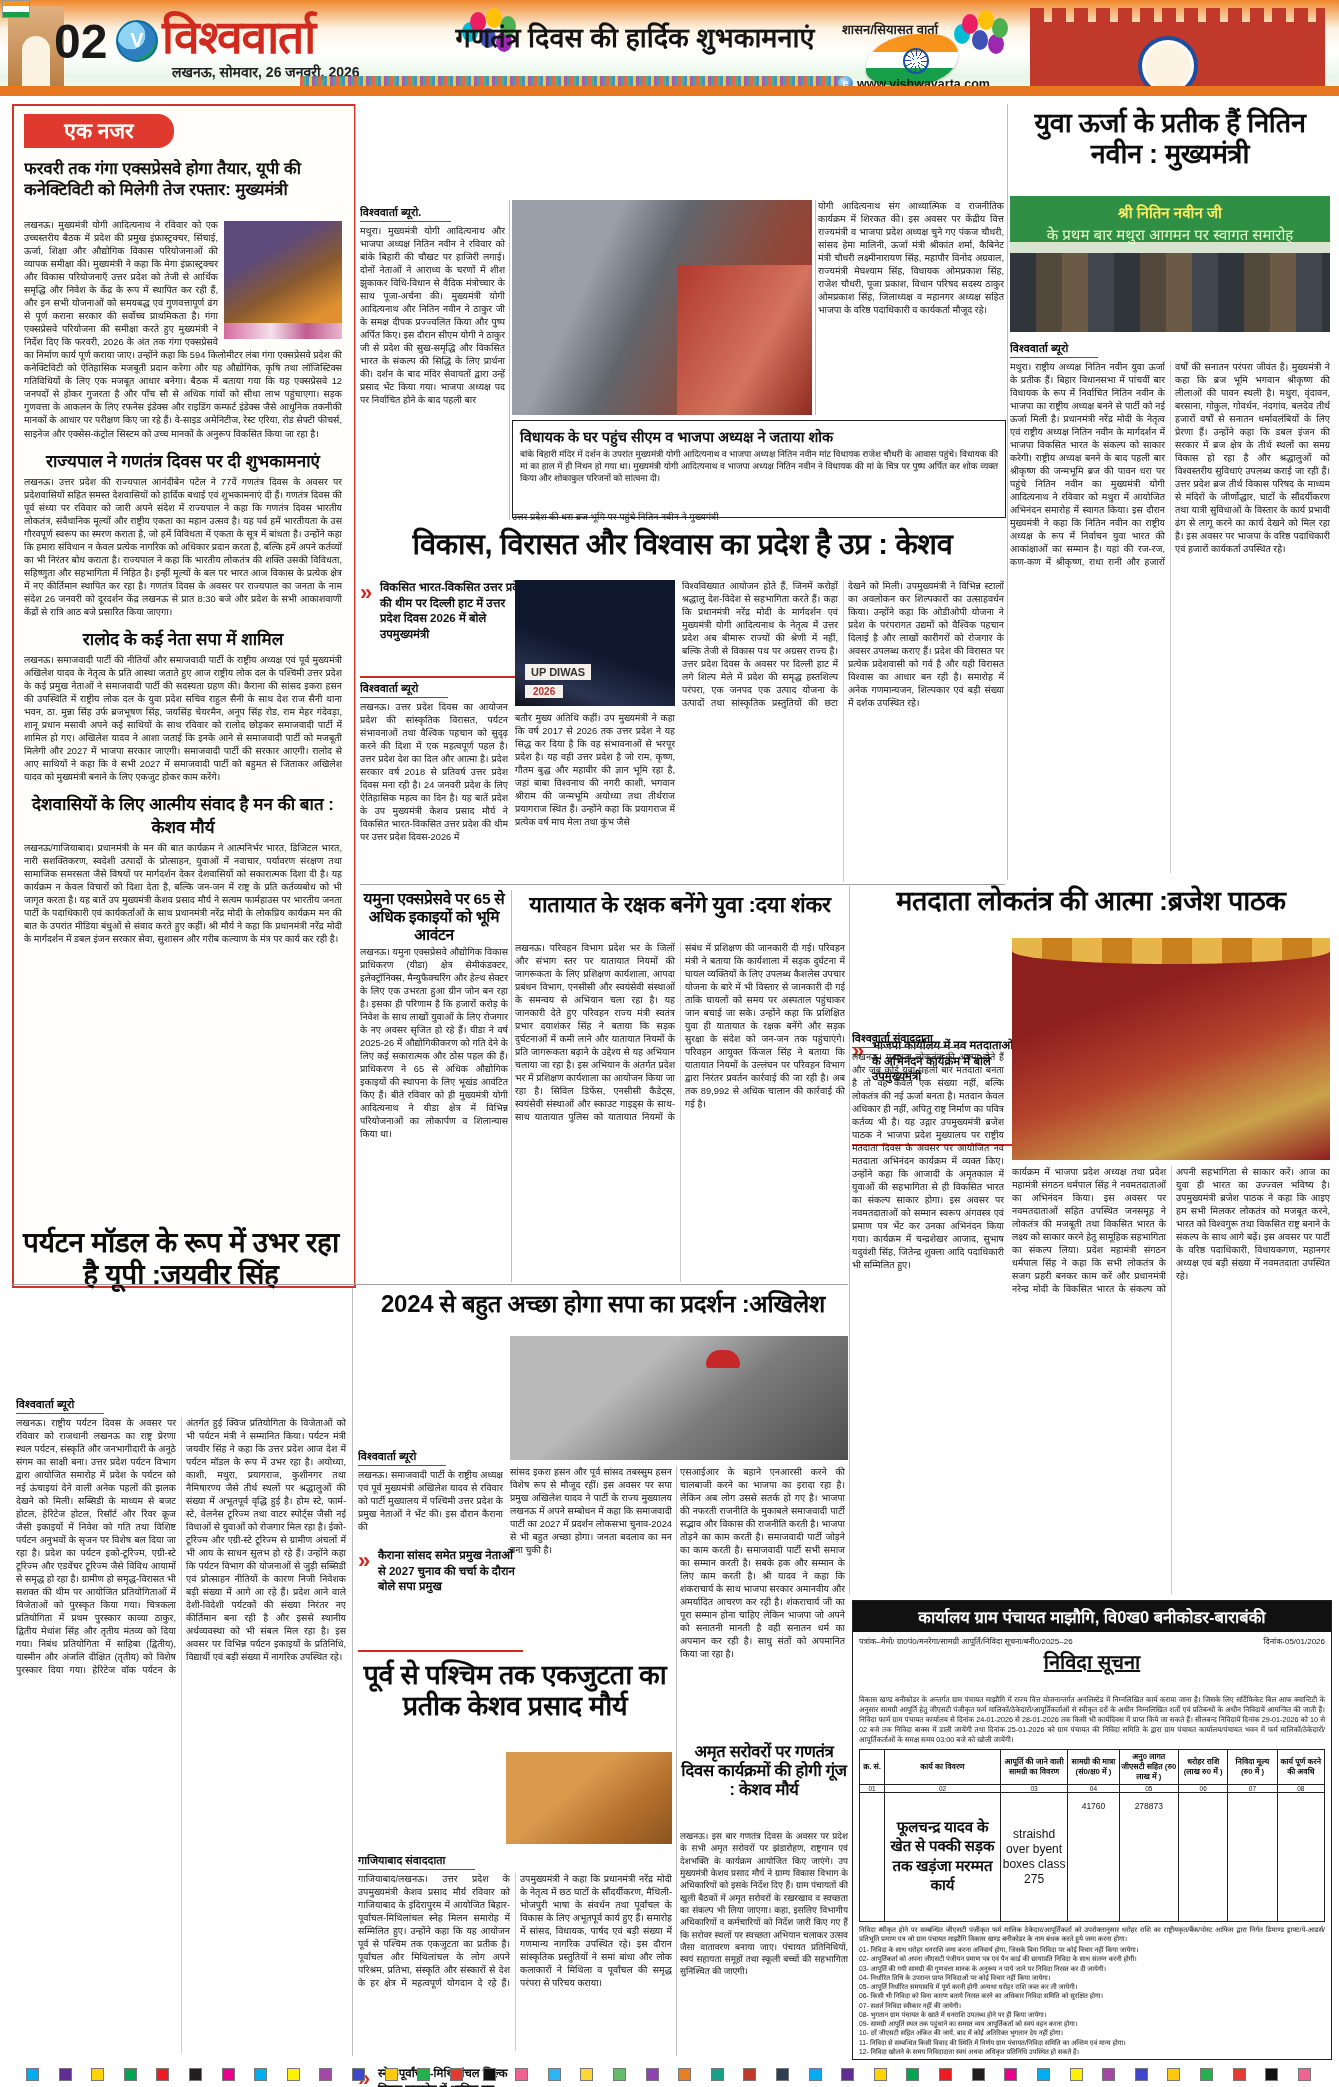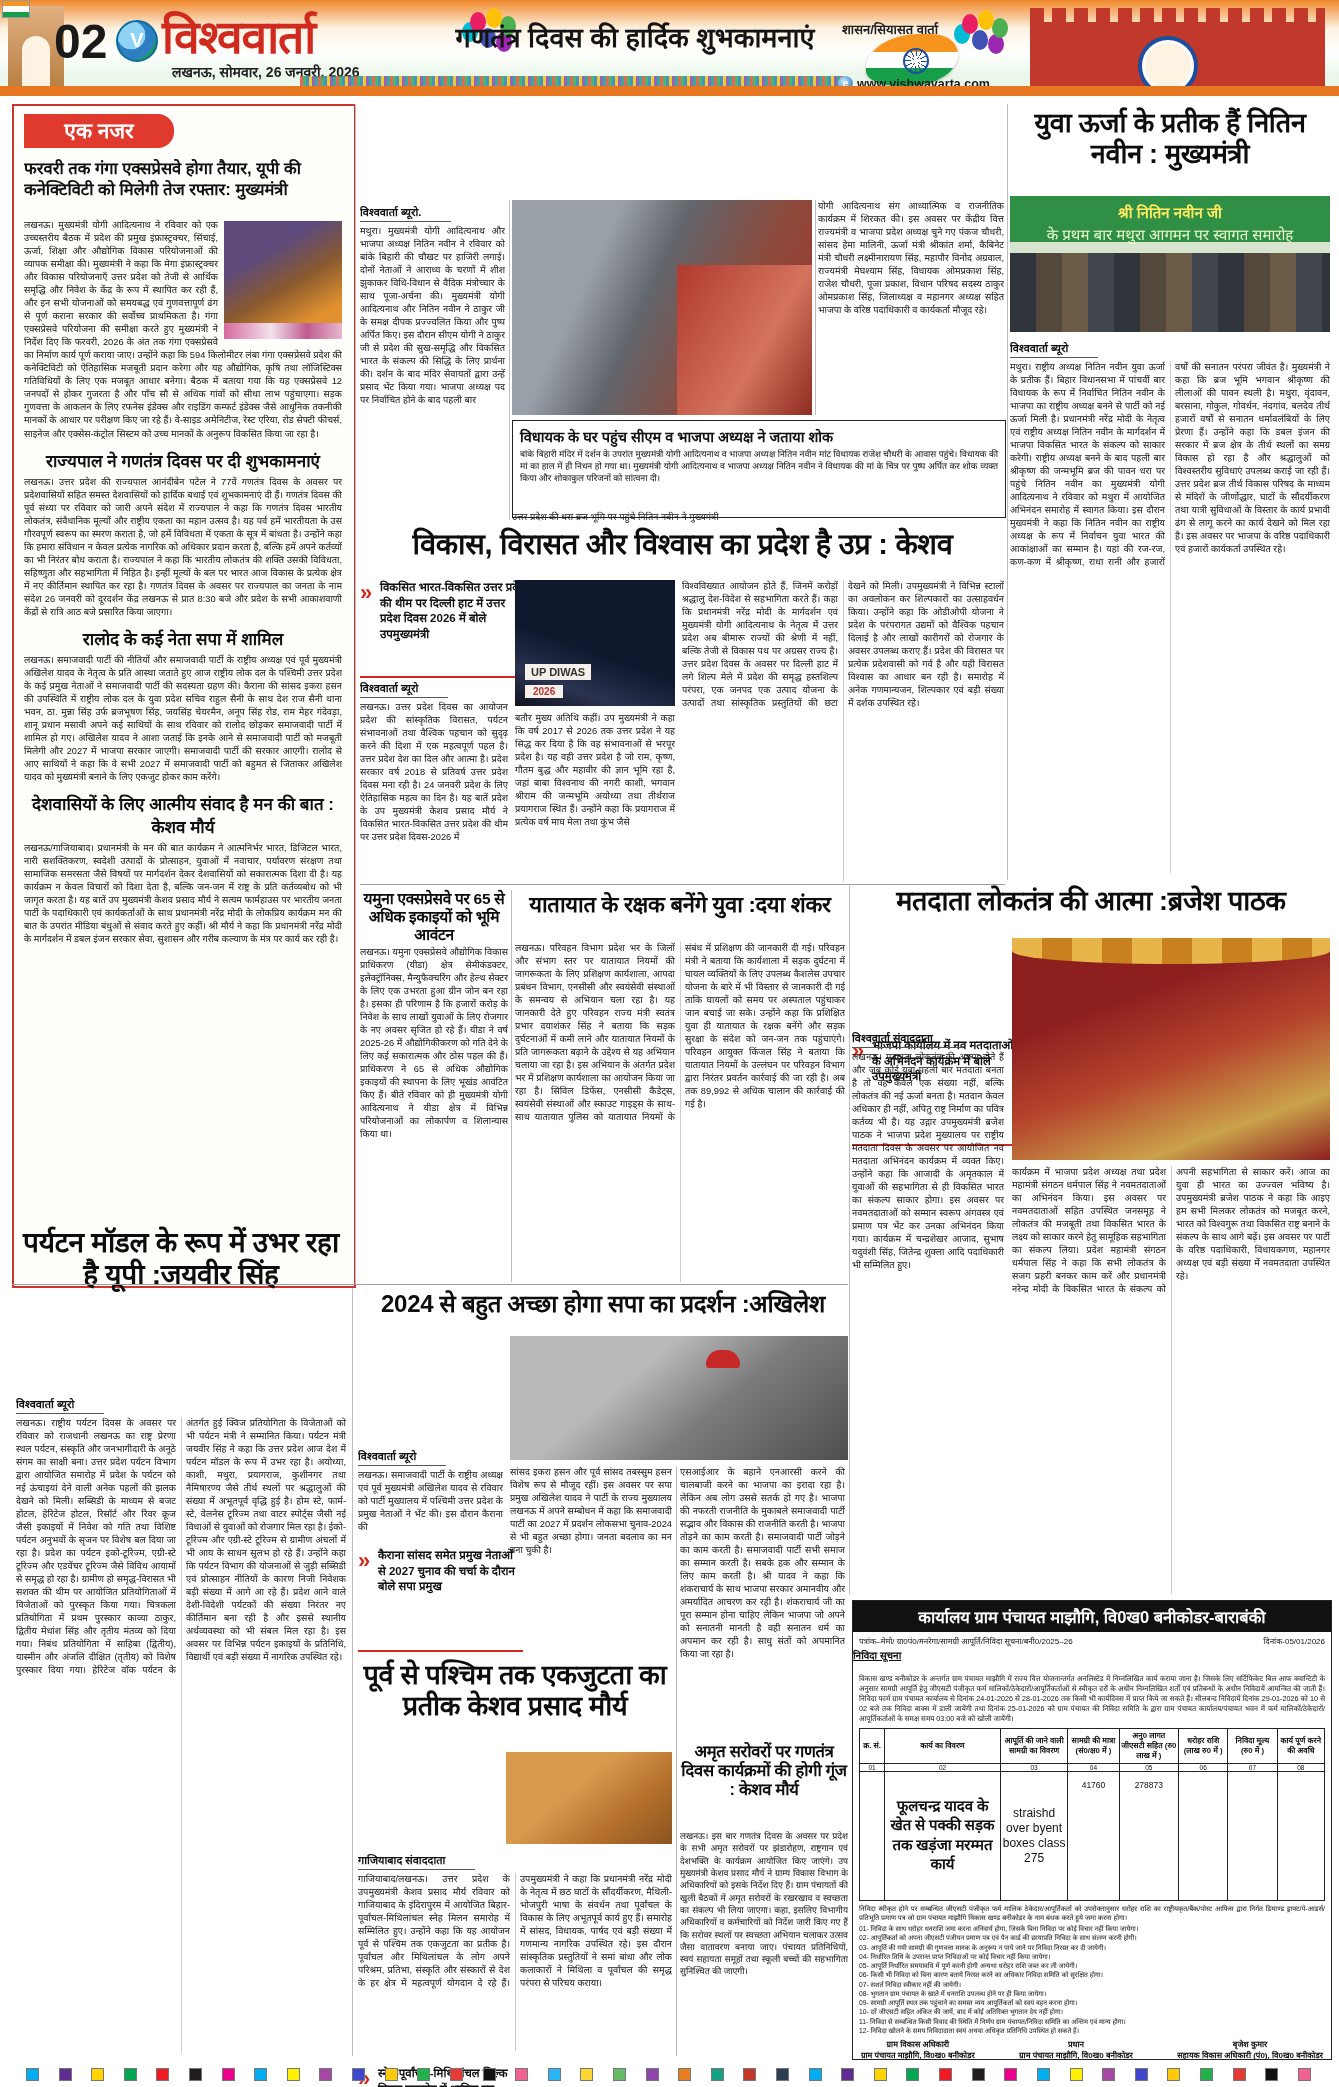--- a/index.html
+++ b/index.html
@@ -80,21 +80,21 @@
   .updiwas2{position:absolute;left:10px;bottom:8px;background:#f5f1ea;color:#b33;font-weight:700;font-size:10px;padding:1px 8px;}
   .ph-brajesh{background:linear-gradient(160deg,#8e1f1f 0 30%,#b5442c 55%,#caa24a 80%,#8e1f1f);}
   .ph-brajesh:before{content:"";position:absolute;left:0;top:0;width:100%;height:26px;background:repeating-linear-gradient(90deg,#e7b54a 0 30px,#c9801f 30px 60px);border-radius:0 0 50% 50%;}
   .ph-akhilesh{background:linear-gradient(140deg,#b9b9b9 0 35%,#7c7c7c 60%,#4e4e4e);}
   .ph-akhilesh:after{content:"";position:absolute;left:58%;top:14px;width:34px;height:18px;border-radius:16px 16px 4px 4px;background:#c62828;}
   .ph-unity{background:linear-gradient(140deg,#d99a4e 0 40%,#b5702c 70%,#8a5420);}
   
   .tender{left:852px;top:1600px;width:478px;height:458px;border:1.5px solid #222;background:#fff;}
   .t-bar{background:#111;color:#fff;font-size:16.5px;font-weight:700;text-align:center;padding:4px 2px;}
   .t-ref{display:flex;justify-content:space-between;font-size:8px;padding:3px 6px 1px;}
-  .t-title{text-align:left;font-size:10px;font-weight:700;text-decoration:underline;margin:1px 0 12px;}
+  .t-title{text-align:center;font-size:20px;font-weight:700;text-decoration:underline;margin:1px 0 20px;}
   .t-intro{font-size:7.2px;line-height:1.4;text-align:justify;padding:0 6px;}
   .t-table{border-collapse:collapse;margin:4px auto 2px;width:466px;}
   .t-table th,.t-table td{border:1px solid #222;font-size:7.8px;text-align:center;padding:2px 1px;vertical-align:top;}
   .t-table th{font-weight:700;vertical-align:middle;line-height:1.25;}
   .t-table .numrow td{font-size:6.5px;padding:0;}
   .t-table .datarow td{height:118px;}
   .t-table .datarow td.c1{font-family:"Liberation Serif",serif;font-size:15px;font-weight:700;line-height:1.3;vertical-align:middle;}
   .t-table .datarow td.c2{font-size:12px;line-height:1.25;vertical-align:middle;}
   .t-table .datarow td.c3,.t-table .datarow td.c4{font-size:8.5px;padding-top:8px;}
   .t-note{font-size:6.9px;line-height:1.35;text-align:justify;padding:1px 6px;}

